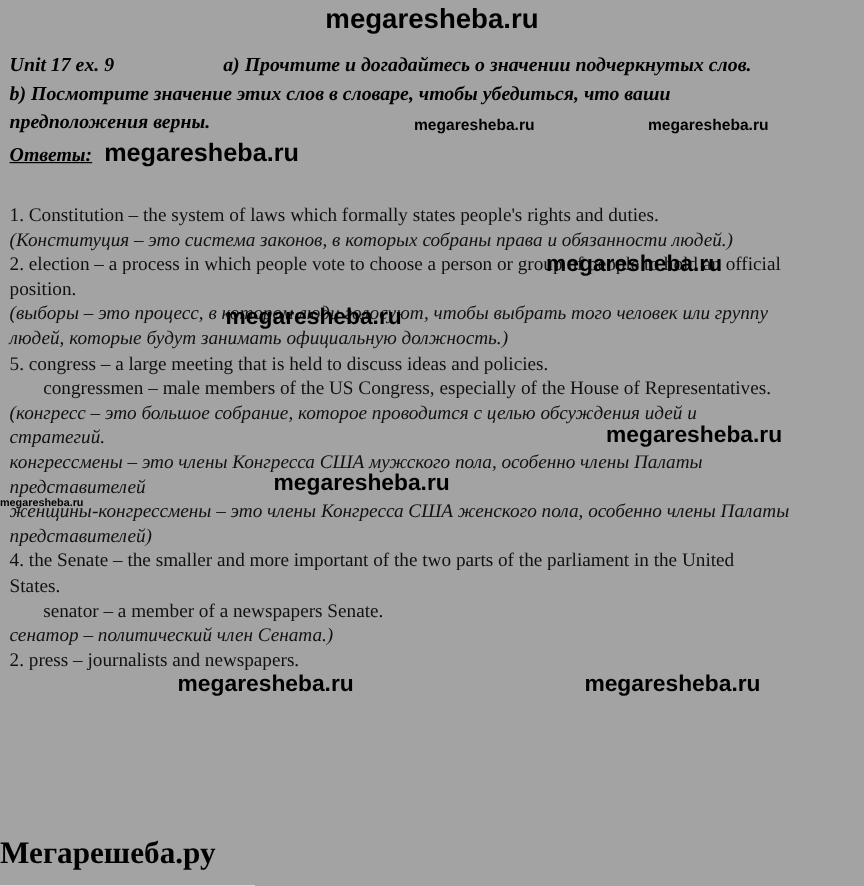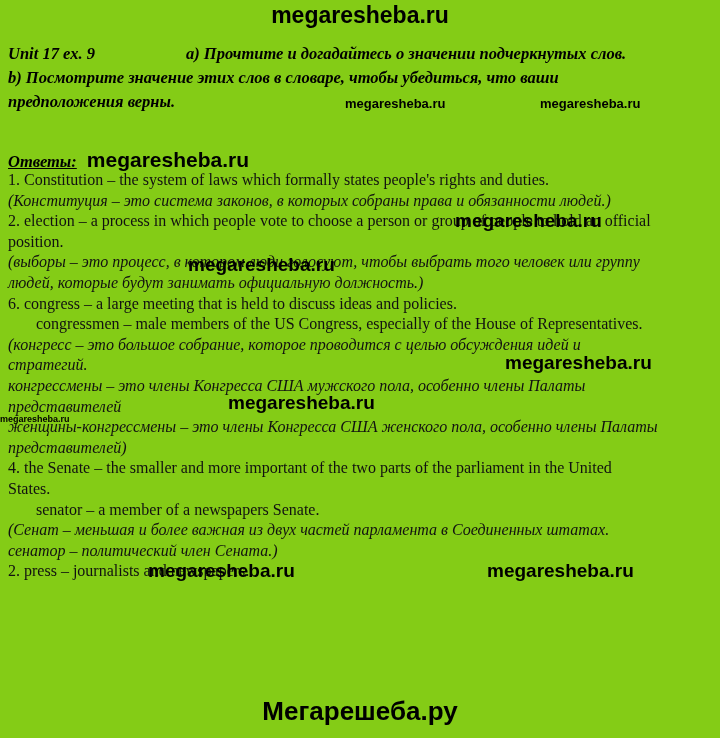--- a/index.html
+++ b/index.html
@@ -1,21 +1,21 @@
 <!DOCTYPE html>
 <html><head>
 <meta charset="utf-8">
 <style>
   * { box-sizing: border-box; margin: 0; padding: 0; }
   html, body { background: #ffffff; }
   .page {
     position: relative;
     width: 720px;
     height: 738px;
-    background: #84cc16;
+    background: #a3a3a3;
     font-family: "Liberation Serif", serif;
     color: #111111;
     overflow: hidden;
   }
   .wm {
     font-family: "Liberation Sans", sans-serif;
     font-weight: 700;
     color: #000000;
     white-space: nowrap;
   }
@@ -23,22 +23,21 @@
     position: absolute;
     top: 2px; left: 0;
     width: 100%;
     text-align: center;
     font-size: 23px;
   }
   .footer-logo {
     position: absolute;
     top: 696px; left: 0;
     width: 100%;
-    text-align: center;
-    font-family: Liberation Sans, sans-serif;
+    font-family: Liberation Serif, serif;
     font-weight: 700;
     font-size: 26px;
     color: #000000;
   }
   .header {
     position: absolute;
     top: 42px; left: 8px;
     width: 660px;
     font-weight: 700;
     font-style: italic;
@@ -47,21 +46,20 @@
     color: #000000;
   }
   .hrow1 { white-space: nowrap; }
   .unit { display: inline-block; width: 178px; font-style: italic; }
   .task-b { width: 588px; }
   .answers-row {
     position: absolute;
     top: 116px; left: 8px;
     display: flex;
     align-items: baseline;
-    margin-top: 32px;
   }
   .answers-label {
     font-weight: 700;
     font-style: italic;
     font-size: 16.5px;
     text-decoration: underline;
     color: #000000;
   }
   .answers-wm { font-size: 21px; margin-left: 10px; }
   .body-text {
@@ -106,28 +104,27 @@
   <div class="answers-row">
     <span class="answers-label">Ответы:</span>
     <span class="wm answers-wm">megaresheba.ru</span>
   </div>
 
   <div class="body-text">
     <div class="p">1. Constitution – the system of laws which formally states people's rights and duties.</div>
     <div class="p ru">(Конституция – это система законов, в которых собраны права и обязанности людей.)</div>
     <div class="p">2. election –  a process in which people vote to choose a person or group of people to hold an official position.</div>
     <div class="p ru">(выборы – это процесс, в котором люди голосуют, чтобы выбрать того человек или группу людей, которые будут занимать официальную должность.)</div>
-    <div class="p">6. congress –  a large meeting that is held to discuss ideas and policies.</div>
+    <div class="p">5. congress –  a large meeting that is held to discuss ideas and policies.</div>
     <div class="p ind">congressmen – male members of the US Congress, especially of the House of Representatives.</div>
     <div class="p ru">(конгресс – это большое собрание, которое проводится с целью обсуждения идей и стратегий.</div>
     <div class="p ru">конгрессмены – это члены Конгресса США мужского пола, особенно члены Палаты представителей</div>
     <div class="p ru">женщины-конгрессмены – это члены Конгресса США женского пола, особенно члены Палаты представителей)</div>
     <div class="p">4. the Senate –  the smaller and more important of the two parts of the parliament in the United States.</div>
     <div class="p ind">senator – a member of a newspapers Senate.</div>
-    <div class="p ru">(Сенат – меньшая и более важная из двух частей парламента в Соединенных штатах.</div>
     <div class="p ru">сенатор – политический член Сената.)</div>
     <div class="p">2. press – journalists and newspapers.</div>
   </div>
 
   <div class="wm wm-1">megaresheba.ru</div>
   <div class="wm wm-2">megaresheba.ru</div>
   <div class="wm wm-3">megaresheba.ru</div>
   <div class="wm wm-4">megaresheba.ru</div>
   <div class="wm wm-tiny">megaresheba.ru</div>
   <div class="wm wm-5">megaresheba.ru</div>

